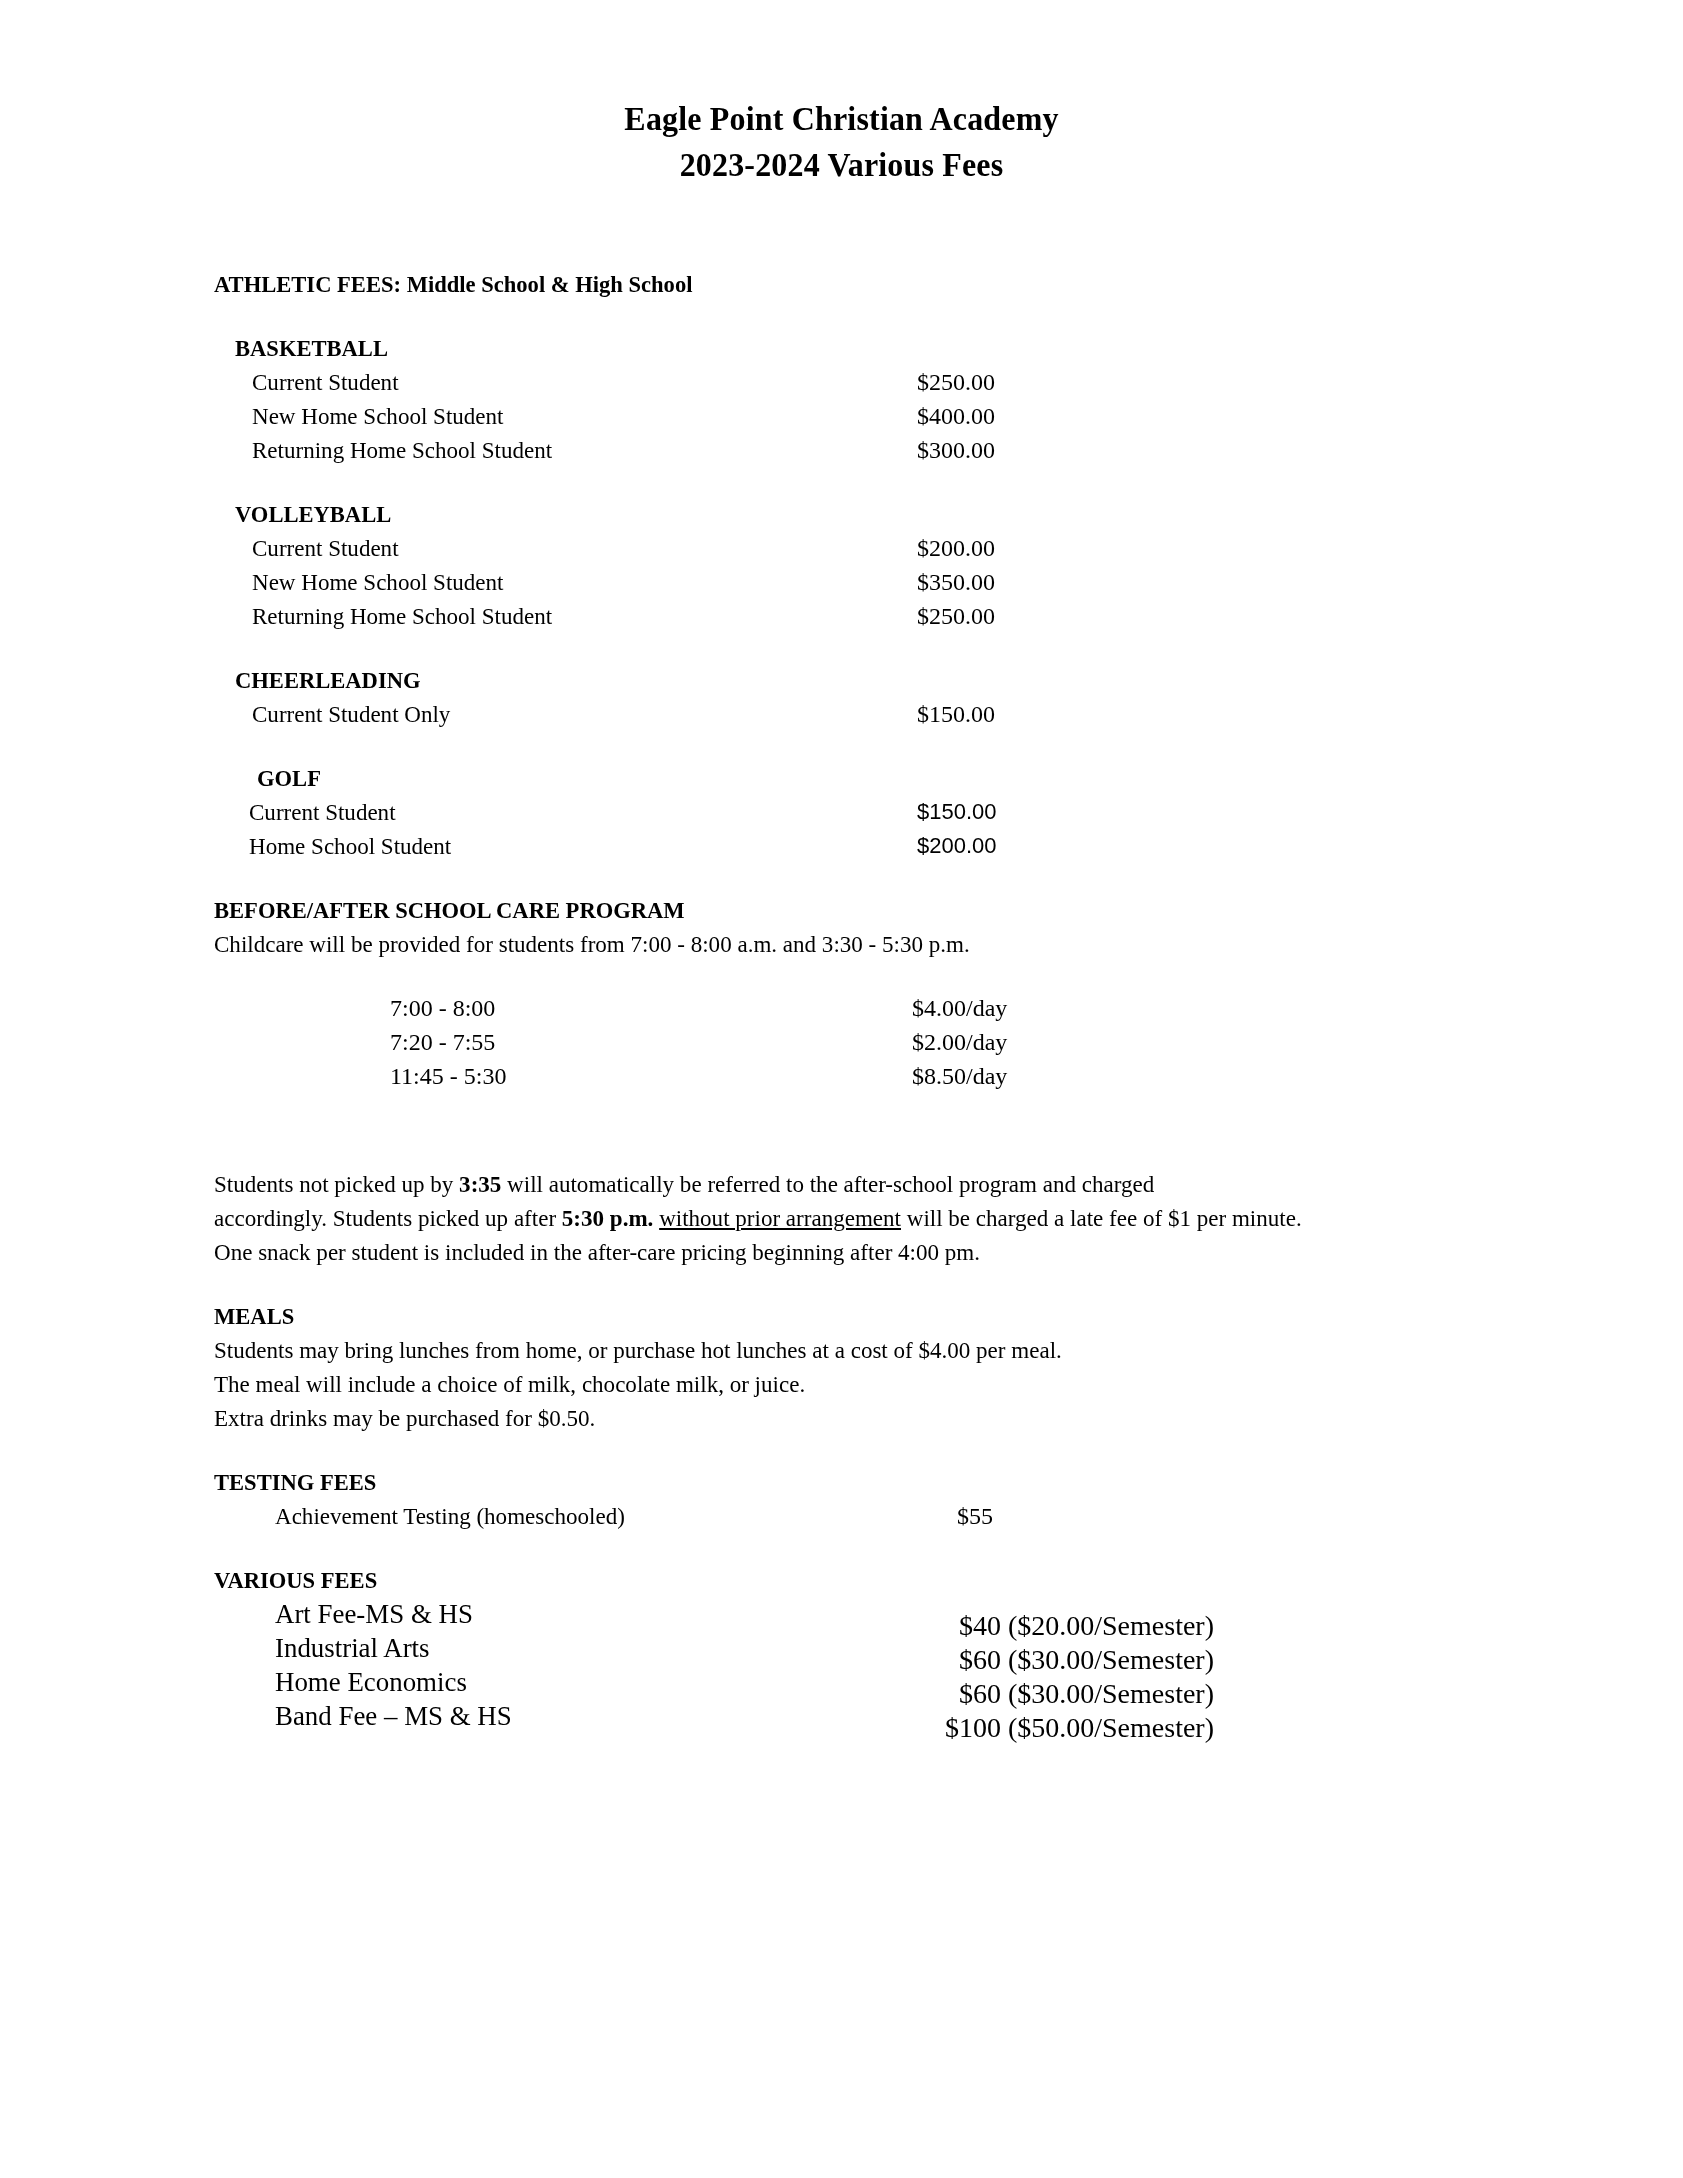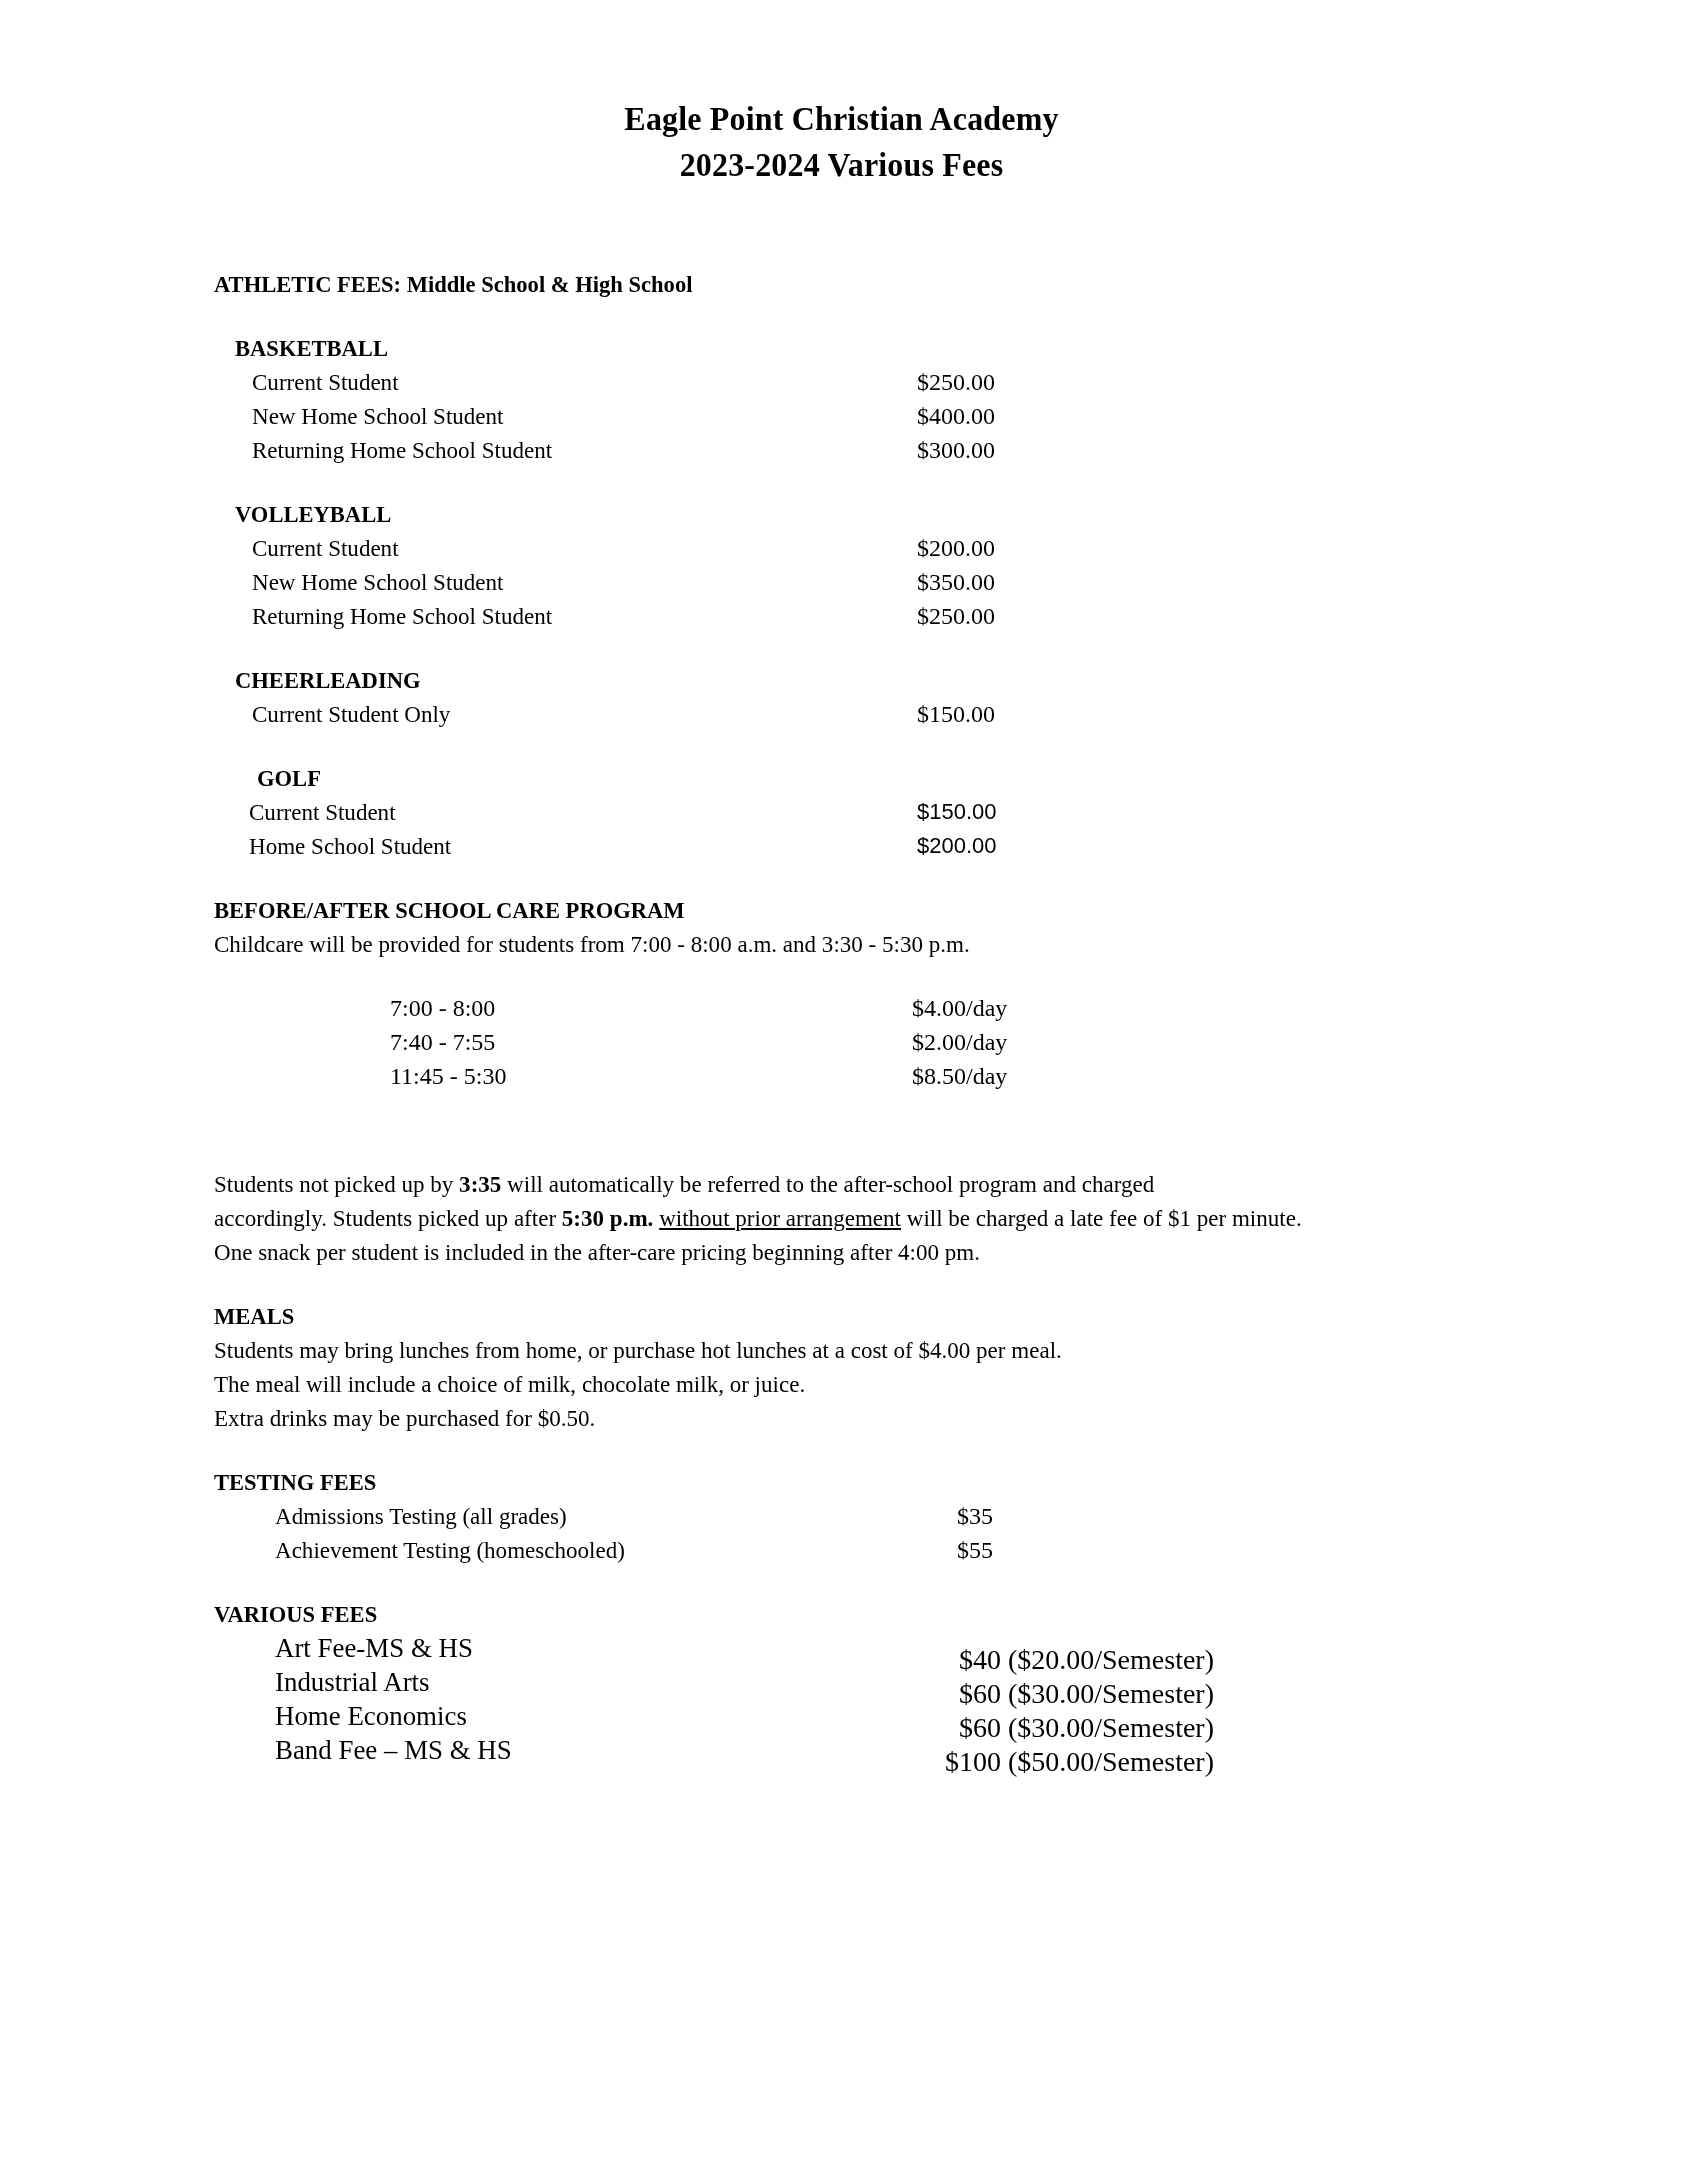--- a/index.html
+++ b/index.html
@@ -239,21 +239,21 @@
     <div class="para">Childcare will be provided for students from 7:00 - 8:00 a.m. and 3:30 - 5:30 p.m.</div>
 
     <div class="spacer-md"></div>
 
     <div>
       <div class="time-row">
         <span class="time-label">7:00 - 8:00</span>
         <span class="time-price">$4.00/day</span>
       </div>
       <div class="time-row">
-        <span class="time-label">7:40 - 7:55</span>
+        <span class="time-label">7:20 - 7:55</span>
         <span class="time-price">$2.00/day</span>
       </div>
       <div class="time-row">
         <span class="time-label">11:45 - 5:30</span>
         <span class="time-price">$8.50/day</span>
       </div>
     </div>
 
     <div class="spacer-lg"></div>
     <div class="spacer-md"></div>
@@ -270,24 +270,20 @@
 
     <div class="section-heading">MEALS</div>
     <div class="para">Students may bring lunches from home, or purchase hot lunches at a cost of $4.00 per meal.</div>
     <div class="para">The meal will include a choice of milk, chocolate milk, or juice.</div>
     <div class="para">Extra drinks may be purchased for $0.50.</div>
 
     <div class="spacer-md"></div>
 
     <div class="section-heading">TESTING FEES</div>
     <div>
-      <div class="test-row">
-        <span class="test-label">Admissions Testing (all grades)</span>
-        <span class="test-price">$35</span>
-      </div>
       <div class="test-row">
         <span class="test-label">Achievement Testing (homeschooled)</span>
         <span class="test-price">$55</span>
       </div>
     </div>
 
     <div class="spacer-md"></div>
 
     <div class="section-heading">VARIOUS FEES</div>
     <div>

